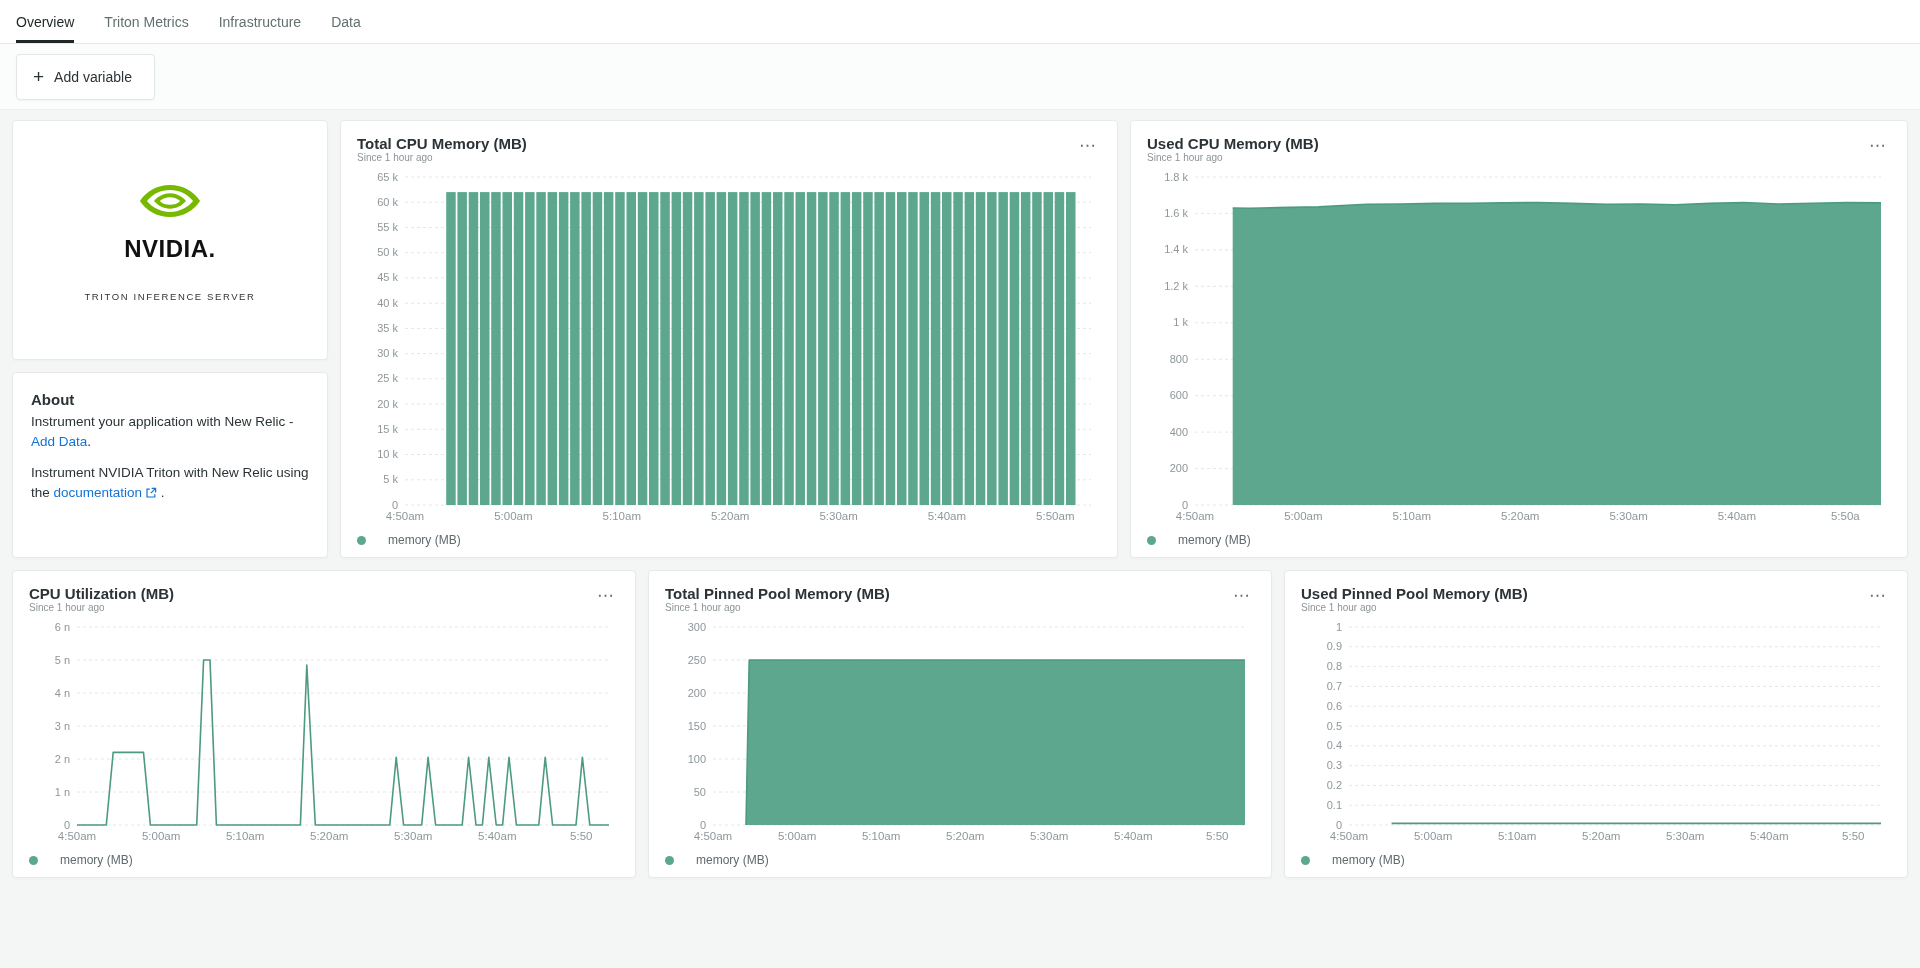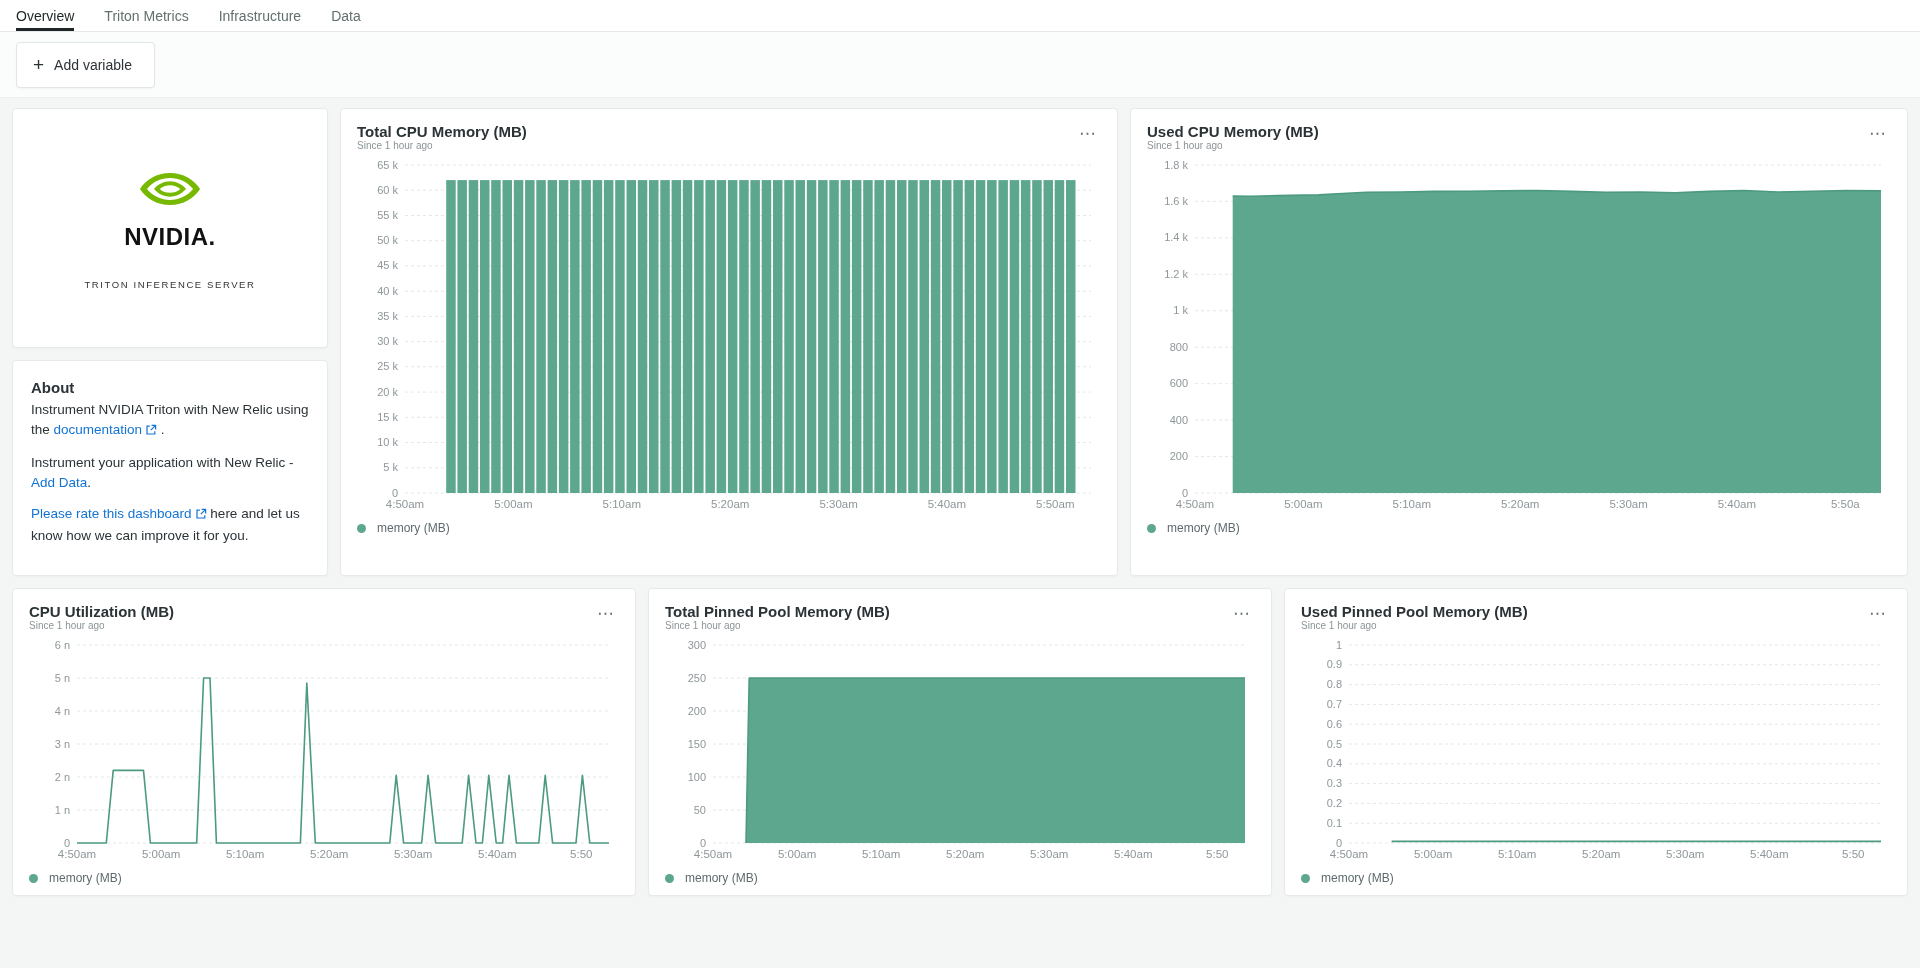--- a/index.html
+++ b/index.html
@@ -1,20 +1,20 @@
 <!DOCTYPE html>
 <html><head>
 <meta charset="utf-8">
 <style>
   * { margin:0; padding:0; box-sizing:border-box; }
   html,body { width:1920px; height:968px; overflow:hidden; background:#f4f5f5;
     font-family:"Liberation Sans", sans-serif; color:#2b3337; }
 
   
-  .tabbar { height:32px; background:#fff; border-bottom:1px solid #e7e9e9;
+  .tabbar { height:44px; background:#fff; border-bottom:1px solid #e7e9e9;
     display:flex; align-items:stretch; padding-left:16px; gap:30px; }
   .tab { display:flex; align-items:center; font-size:14px; color:#62706f;
     cursor:pointer; border-bottom:3px solid transparent; padding-top:3px; }
   .tab.active { color:#1d2527; border-bottom-color:#1d2527; }
 
   
   .toolbar { height:66px; background:#fbfcfc; display:flex; align-items:center;
     padding:0 16px; gap:14px; border-bottom:1px solid #eef0f0; }
   .add-variable { display:flex; align-items:center; gap:10px; background:#fff;
     border:1px solid #e3e6e6; border-radius:4px; height:46px; padding:0 22px 0 16px;
@@ -51,21 +51,21 @@
   
   .chart-card { padding:14px 16px 10px 16px; display:flex; flex-direction:column; }
   .chart-header { display:flex; justify-content:space-between; align-items:flex-start; }
   .chart-title { font-size:15px; font-weight:700; color:#2b3337; }
   .chart-sub { font-size:10px; color:#8c9497; }
   .menu-dots { color:#5f6b6e; font-size:17px; letter-spacing:1px; cursor:pointer;
     line-height:1; padding:2px 4px; }
   .chart-body { width:100%; margin-top:6px; }
   .chart-card.top .chart-body { height:356px; }
   .chart-card.bottom .chart-body { height:226px; }
-  .legend { display:flex; align-items:center; gap:11px; margin-top:8px;
+  .legend { display:flex; align-items:center; gap:22px; margin-top:8px;
     font-size:12px; color:#5e6a6d; }
   .legend-dot { width:9px; height:9px; border-radius:50%; background:#5da78e; }
 </style>
 </head>
 <body>
 
 <div class="tabbar">
   <div class="tab active">Overview</div>
   <div class="tab">Triton Metrics</div>
   <div class="tab">Infrastructure</div>
@@ -90,31 +90,26 @@
             <path d="M50 8 C29 8 13 18 3 33 C13 48 29 58 50 58 C71 58 87 48 97 33 C87 18 71 8 50 8 Z M50 16 C64 16 77 22 86 33 C77 44 64 50 50 50 C36 50 23 44 14 33 C23 22 36 16 50 16 Z" fill="#76b900"></path>
             <path d="M50 21 C40 21 31 26 25 33 C31 40 40 45 50 45 C60 45 69 40 75 33 C69 26 60 21 50 21 Z M50 27 C56 27 62 29 66 33 C62 37 56 39 50 39 C44 39 38 37 34 33 C38 29 44 27 50 27 Z" fill="#76b900"></path>
           </svg>
         </span>
         <div class="nvidia-word">NVIDIA.</div>
         <div class="nvidia-sub">TRITON INFERENCE SERVER</div>
       </div>
 
       <div class="card about-card">
         <div class="about-title">About</div>
+        <p><span>Instrument your application with New Relic - </span><a class="link">Add Data</a><span>.</span></p>
         <p><span>Instrument NVIDIA Triton with New Relic using the </span><a class="link"><span>documentation</span><span class="ext-icon"><svg width="12" height="12" viewBox="0 0 12 12">
                   <path d="M4.8 2.2 H2 V10 H9.8 V7.2" fill="none" stroke="currentColor" stroke-width="1.2"></path>
                   <path d="M6.6 1.4 H10.6 V5.4" fill="none" stroke="currentColor" stroke-width="1.2"></path>
                   <path d="M10.4 1.6 L5.8 6.2" stroke="currentColor" stroke-width="1.2"></path>
                 </svg></span></a><span> .</span></p>
-        <p><span>Instrument your application with New Relic - </span><a class="link">Add Data</a><span>.</span></p>
-        <p><a class="link"><span>Please rate this dashboard</span><span class="ext-icon"><svg width="12" height="12" viewBox="0 0 12 12">
-                  <path d="M4.8 2.2 H2 V10 H9.8 V7.2" fill="none" stroke="currentColor" stroke-width="1.2"></path>
-                  <path d="M6.6 1.4 H10.6 V5.4" fill="none" stroke="currentColor" stroke-width="1.2"></path>
-                  <path d="M10.4 1.6 L5.8 6.2" stroke="currentColor" stroke-width="1.2"></path>
-                </svg></span></a><span> here and let us know how we can improve it for you.</span></p>
       </div>
     </div>
 
     <div class="card chart-card top">
       <div class="chart-header">
         <div>
           <div class="chart-title">Total CPU Memory (MB)</div>
           <div class="chart-sub">Since 1 hour ago</div>
         </div>
         <div class="menu-dots">⋯</div>

